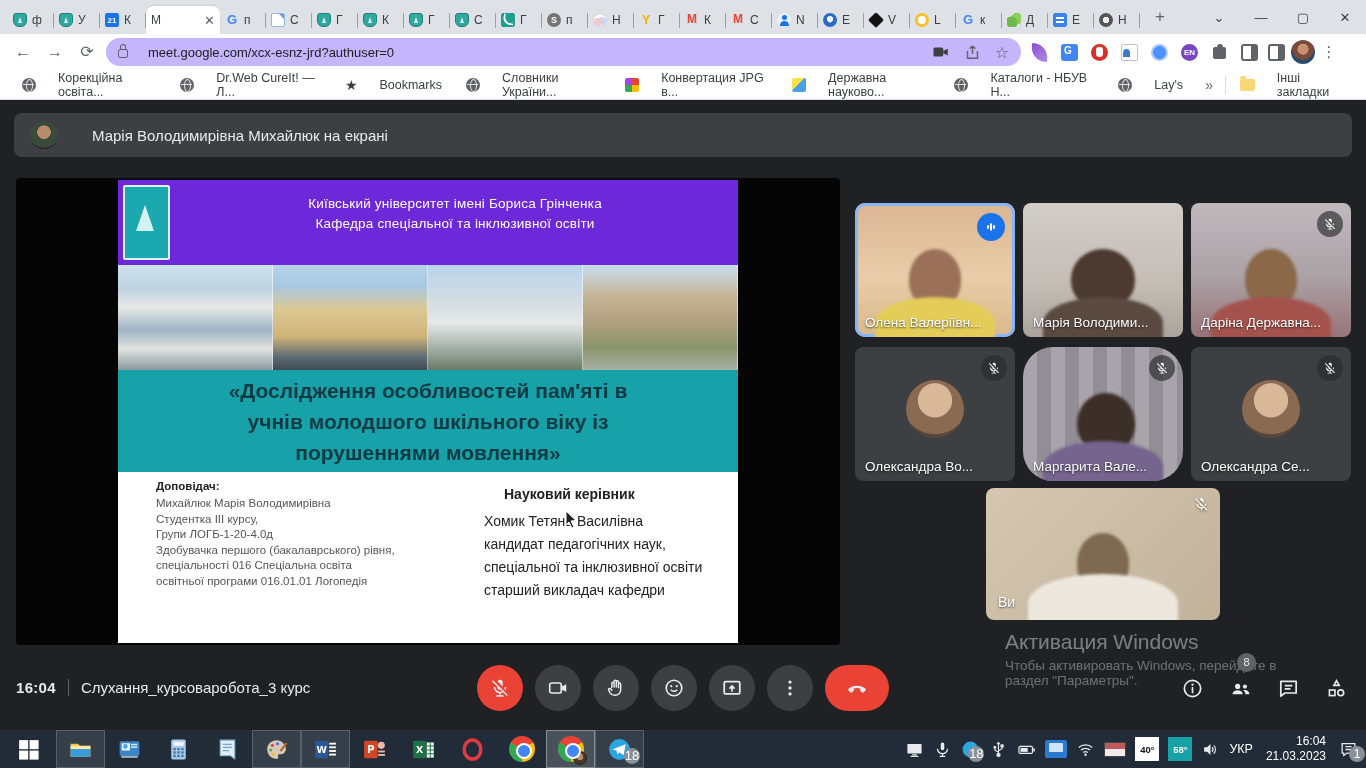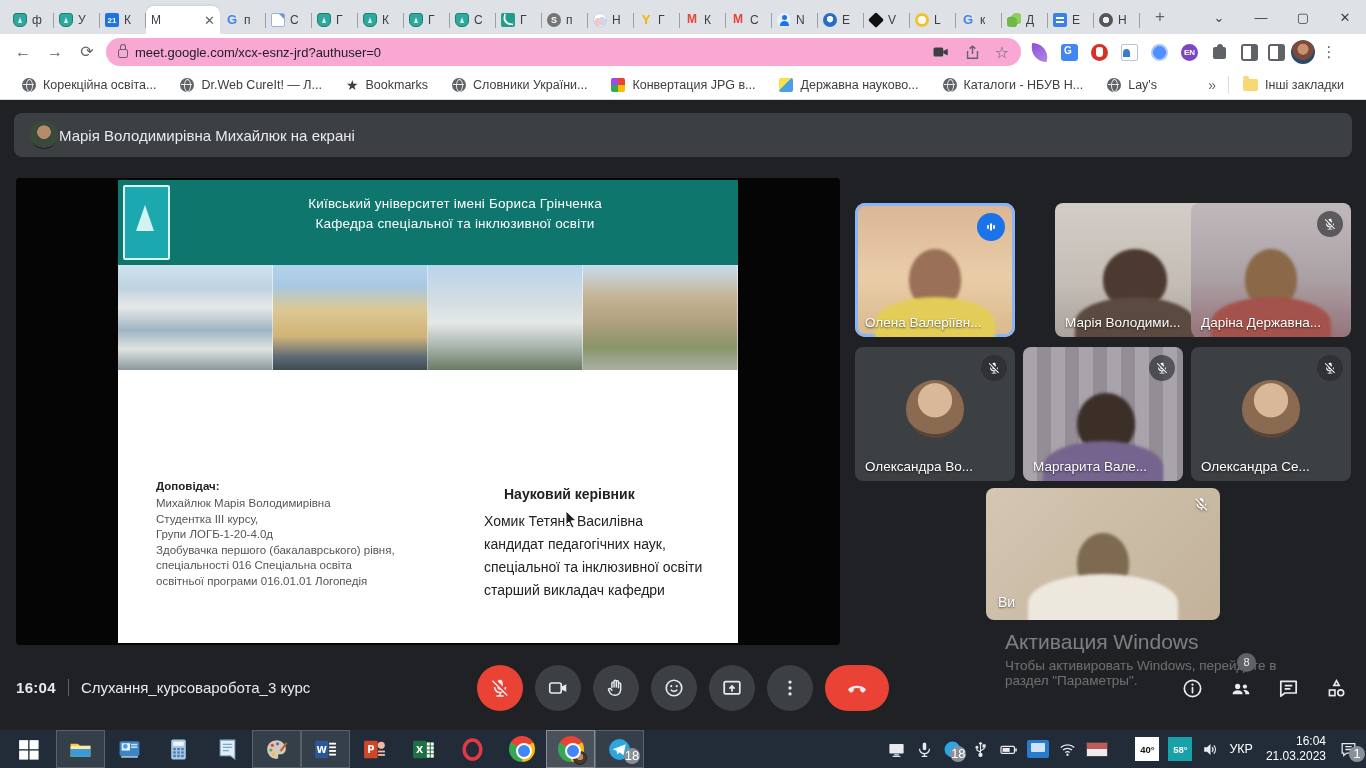--- a/index.html
+++ b/index.html
@@ -46,22 +46,22 @@
   .icn-chrome-gray { background:radial-gradient(circle, #eee 30%, #555 32% 70%, #888 72%); border-radius:50%; }
   .newtab { width:28px; height:28px; margin:0 0 2px 6px; font-size:17px; color:#5f6368; text-align:center; line-height:26px; border-radius:50%; }
   .wincontrols { margin-left:auto; display:flex; align-items:center; height:34px; }
   .wincontrols span { width:42px; text-align:center; color:#3c4043; font-size:13px; }
   .chev { font-size:11px; }
 
   
   .toolbar { position:absolute; left:0; top:34px; width:1366px; height:36px; background:#fff;
     display:flex; align-items:center; padding:0 10px; gap:6px; }
   .navbtn { width:26px; height:26px; text-align:center; line-height:26px; font-size:16px; color:#5f6368; }
-  .omnibox { flex:1; max-width:915px; height:28px; background:#f9a8d4; border-radius:14px;
-    display:flex; align-items:center; padding:0 12px; gap:7px; }
+  .omnibox { flex:1; max-width:915px; height:28px; background:#c4b5fd; border-radius:14px;
+    display:flex; align-items:center; padding:0 12px; gap:20px; }
   .omnibox .url { font-size:13px; color:#202124; flex:1; }
   .lock { width:10px; height:9px; border:1.6px solid #5f6368; border-radius:2px; position:relative; margin-top:3px; }
   .lock::before { content:""; position:absolute; left:1px; top:-6px; width:4px; height:5px; border:1.6px solid #5f6368; border-bottom:none; border-radius:4px 4px 0 0; }
   .obicons { display:flex; gap:14px; margin-left:auto; align-items:center; }
   .obicons svg { display:block; }
   .extrow { display:flex; align-items:center; gap:13px; padding:0 4px; }
   .ext { width:17px; height:17px; display:inline-block; }
   .ext-feather { background:linear-gradient(135deg,#8a4fd0,#b08ae8); border-radius:0 85% 0 85%; transform:rotate(8deg); }
   .ext-translate { background:#4285f4; border-radius:3px; position:relative; }
   .ext-translate::after { content:"G"; position:absolute; left:3px; top:1px; color:#fff; font-size:10px; font-weight:bold; }
@@ -75,44 +75,44 @@
   .ext-puzzle::after { content:""; position:absolute; inset:3px 2px 2px 2px; background:#5f6368; border-radius:2px; }
   .ext-puzzle::before { content:""; position:absolute; left:6px; top:0; width:6px; height:6px; border-radius:50%; background:#5f6368; }
   .ext-sidepanel { border:2px solid #5f6368; border-radius:3px; position:relative; }
   .ext-sidepanel::after { content:""; position:absolute; right:0; top:0; bottom:0; width:5px; background:#5f6368; }
   .ext-avatar { border-radius:50%; width:24px; height:24px; background:radial-gradient(circle at 50% 38%, #c89070 28%, #7a4a3a 30% 55%, #2a4a6a 57%); }
   .menu3 { color:#5f6368; font-size:15px; letter-spacing:0; width:16px; text-align:center; }
 
   
   .bmbar { position:absolute; left:0; top:70px; width:1366px; height:30px; background:#fff;
     border-bottom:1px solid #dadce0; display:flex; align-items:center; padding:0 12px; gap:4px; }
-  .bm { display:flex; align-items:center; gap:7px; padding:0 10px; height:24px; font-size:12.5px; color:#3c4043; }
+  .bm { display:flex; align-items:center; gap:22px; padding:0 10px; height:24px; font-size:12.5px; color:#3c4043; }
   .bm-globe { width:14px; height:14px; border-radius:50%; background:#5f6368; position:relative; flex:none; }
   .bm-globe::after { content:""; position:absolute; left:4px; top:1px; width:5px; height:11px; border-radius:50%; border:1px solid #e8e8e8; }
   .bm-globe::before { content:""; position:absolute; left:1px; top:6px; width:11px; height:1px; background:#e8e8e8; }
   .bm-star { color:#3c4043; font-size:14px; line-height:14px; }
   .bm-jpg { width:14px; height:14px; border-radius:2px; flex:none;
     background:conic-gradient(#ea4335 0 25%, #fbbc05 0 50%, #34a853 0 75%, #a048e8 0); }
   .bm-lib { width:14px; height:14px; flex:none; background:linear-gradient(135deg,#f8e048 0 45%, #48a0e8 46%); border-radius:2px; }
   .bm-folder { width:15px; height:12px; background:#f8d775; border-radius:2px; position:relative; flex:none; }
   .bm-folder::after { content:""; position:absolute; left:0; top:-3px; width:6px; height:3px; background:#f8d775; border-radius:2px 2px 0 0; }
   .bm-chev { margin-left:auto; color:#5f6368; font-size:14px; padding:0 8px; }
   .bm-sep { width:1px; height:18px; background:#dadce0; }
 
   
   .meet { position:absolute; left:0; top:100px; width:1366px; height:630px; background:#202124; }
   .banner { position:absolute; left:14px; top:13px; right:14px; height:44px; background:#3c4043;
-    border-radius:8px; display:flex; align-items:center; padding:0 16px; gap:1px; }
+    border-radius:8px; display:flex; align-items:center; padding:0 16px; gap:34px; }
   .banner .bav { width:28px; height:28px; border-radius:50%;
     background:radial-gradient(circle at 50% 40%, #b88a6a 30%, #3a4a3a 32% 70%, #222 72%); }
   .banner .btxt { color:#e8eaed; font-size:15px; }
 
   .stage { position:absolute; left:16px; top:78px; width:824px; height:467px; background:#050505; border-radius:4px; }
   .slide { position:absolute; left:102px; top:2px; width:620px; height:463px; background:#fff; overflow:hidden; }
-  .s-head { position:absolute; left:0; top:0; width:620px; height:85px; background:#0f766e; }
+  .s-head { position:absolute; left:0; top:0; width:620px; height:85px; background:#6d28d9; }
   .s-logo { position:absolute; left:5px; top:5px; width:47px; height:75px; background:#1ba8ae;
     border:2px solid #d8f4f4; border-radius:2px; z-index:2; }
   .s-logo::after { content:""; position:absolute; left:11px; top:18px; border-left:9px solid transparent;
     border-right:9px solid transparent; border-bottom:26px solid #e8faf8; opacity:.9; }
   .s-head-lines { position:absolute; left:60px; right:6px; top:14px; text-align:center; }
   .s-head-lines div { color:#fff; font-size:13.5px; line-height:19.5px; letter-spacing:.2px; }
   .s-photos { position:absolute; left:0; top:85px; width:620px; height:105px; display:flex; }
   .s-photos div { flex:1; border-right:1px solid rgba(255,255,255,.5); }
   .ph1 { background:linear-gradient(180deg,#cfe2f0 0%,#bfd2e0 22%,#e6e9e6 40%,#9fb4c4 62%,#dfe3de 80%,#8a98a0 100%); }
   .ph2 { background:linear-gradient(180deg,#b4d2ea 0%,#a8c8e2 20%,#dcc894 42%,#d0b478 68%,#5a6a74 88%,#404a50 100%); }
@@ -141,25 +141,25 @@
   .tile .spk { position:absolute; right:10px; top:10px; width:28px; height:28px; border-radius:50%;
     background:#1a73e8; display:flex; align-items:center; justify-content:center; }
   .tile .spk svg { width:16px; height:16px; }
   .person { position:absolute; left:0; top:0; right:0; bottom:0; }
   .person .head { position:absolute; left:50%; top:34%; width:52px; height:60px; margin-left:-26px;
     border-radius:50% 50% 46% 46%; filter:blur(1.5px); }
   .person .body { position:absolute; left:50%; bottom:-12px; width:120px; height:52px; margin-left:-60px;
     border-radius:50% 50% 0 0; filter:blur(1.5px); }
   .v-peach { background:linear-gradient(180deg,#dbb694 0%,#e9cda8 55%,#d9b98c 100%); }
   .v-peach .head { background:#9a7058; } .v-peach .body { background:#e3cd58; }
-  .v-gray { background:linear-gradient(180deg,#d3cdc7 0%,#c4bdb6 60%,#aaa39c 100%);margin-left:32px; }
+  .v-gray { background:linear-gradient(180deg,#d3cdc7 0%,#c4bdb6 60%,#aaa39c 100%); }
   .v-gray .head { background:#4c3a30; width:64px; margin-left:-32px; } .v-gray .body { background:#5a4a40; }
   .v-lav { background:linear-gradient(180deg,#c0b9bc 0%,#aba2a6 55%,#97737a 100%); }
   .v-lav .head { background:#8a6848; } .v-lav .body { background:#a4524c; }
-  .v-curtain { background:repeating-linear-gradient(90deg,#a9a3ab 0 14px,#938d95 14px 28px); }
+  .v-curtain { background:repeating-linear-gradient(90deg,#a9a3ab 0 14px,#938d95 14px 28px);border-radius:30px; }
   .v-curtain .head { background:#3c2f28; width:58px; } .v-curtain .body { background:#74648e; }
   .v-dark { background:#3c4043; }
   .avcirc { position:absolute; left:50%; top:50%; width:58px; height:58px; margin:-34px 0 0 -29px; border-radius:50%;
     background:radial-gradient(circle at 50% 35%, #d8b898 35%, #8a6a50 37% 70%, #5a4638 72%); }
   .selftile { position:absolute; left:986px; top:388px; width:234px; height:132px; border-radius:8px; overflow:hidden;
     background:linear-gradient(135deg,#d5c6b2 0%,#cbbca6 50%,#c2b29a 100%); }
   .selftile .head { background:#7d6a50; }
   .selftile .body { background:#ece8de; width:150px; margin-left:-75px; height:58px; }
   .selftile .nm { position:absolute; left:12px; bottom:10px; color:#fff; font-size:14px; text-shadow:0 1px 2px rgba(0,0,0,.6); }
   .selftile .mic2 { position:absolute; right:10px; top:8px; }
@@ -198,21 +198,21 @@
   .tb-chrome::after { content:""; position:absolute; left:7px; top:7px; width:12px; height:12px; border-radius:50%;
     background:#4285f4; border:2px solid #fff; }
   .tb-chrome .avmini { position:absolute; right:-3px; bottom:-3px; width:14px; height:14px; border-radius:50%;
     background:radial-gradient(circle at 50% 40%, #b88a6a 35%, #4a3a2a 37%); border:1px solid #222; }
   .badge { position:absolute; width:16px; height:16px; border-radius:50%; background:#8a9098; color:#fff;
     font-size:13px; text-align:center; line-height:16px;margin-left:14px; }
   .tray { margin-left:auto; display:flex; align-items:center; gap:9px; padding-right:8px; }
   .tray .titem { display:flex; align-items:center; justify-content:center; position:relative; }
   .tray svg { width:19px; height:19px; }
   .t-temp { width:24px; height:24px; font-size:9.5px; font-weight:bold; display:flex; align-items:center; justify-content:center; }
-  .t-white { background:#fff; color:#111;margin-left:18px; }
+  .t-white { background:#fff; color:#111; }
   .t-teal { background:#17a1a8; color:#fff; }
   .t-flag { width:22px; height:15px; background:linear-gradient(180deg,#c05a5a 0 50%, #f0eaea 50%); border:1px solid #444; }
   .t-lang { color:#fff; font-size:12.5px; }
   .t-clock { color:#fff; font-size:12px; text-align:right; line-height:15px; padding:0 4px; }
   .t-net { width:22px; height:18px; background:#2a7bd0; border-radius:2px; position:relative; }
   .t-net::after { content:""; position:absolute; left:4px; top:3px; right:4px; bottom:6px; background:#cfe4f8; border-radius:1px; }
 </style>
 </head>
 <body>
 
@@ -414,20 +414,25 @@
               <div>Київський університет імені Бориса Грінченка</div>
               <div>Кафедра спеціальної та інклюзивної освіти</div>
             </div>
         </div>
         <div class="s-photos">
           <div class="ph1"></div>
           <div class="ph2"></div>
           <div class="ph3"></div>
           <div class="ph4"></div>
         </div>
+        <div class="s-title" id="titlelines">
+            <div>«Дослідження особливостей пам'яті в</div>
+            <div>учнів молодшого шкільного віку із</div>
+            <div>порушеннями мовлення»</div>
+          </div>
         <div class="s-info">
           <div class="s-speaker">
             <div class="h">Доповідач:</div>
             <div id="speakerlines">
                 <div class="l">Михайлюк Марія Володимирівна</div>
                 <div class="l">Студентка III курсу,</div>
                 <div class="l">Групи ЛОГБ-1-20-4.0д</div>
                 <div class="l">Здобувачка першого (бакалаврського) рівня,</div>
                 <div class="l">спеціальності 016 Спеціальна освіта</div>
                 <div class="l">освітньої програми  016.01.01 Логопедія</div>

